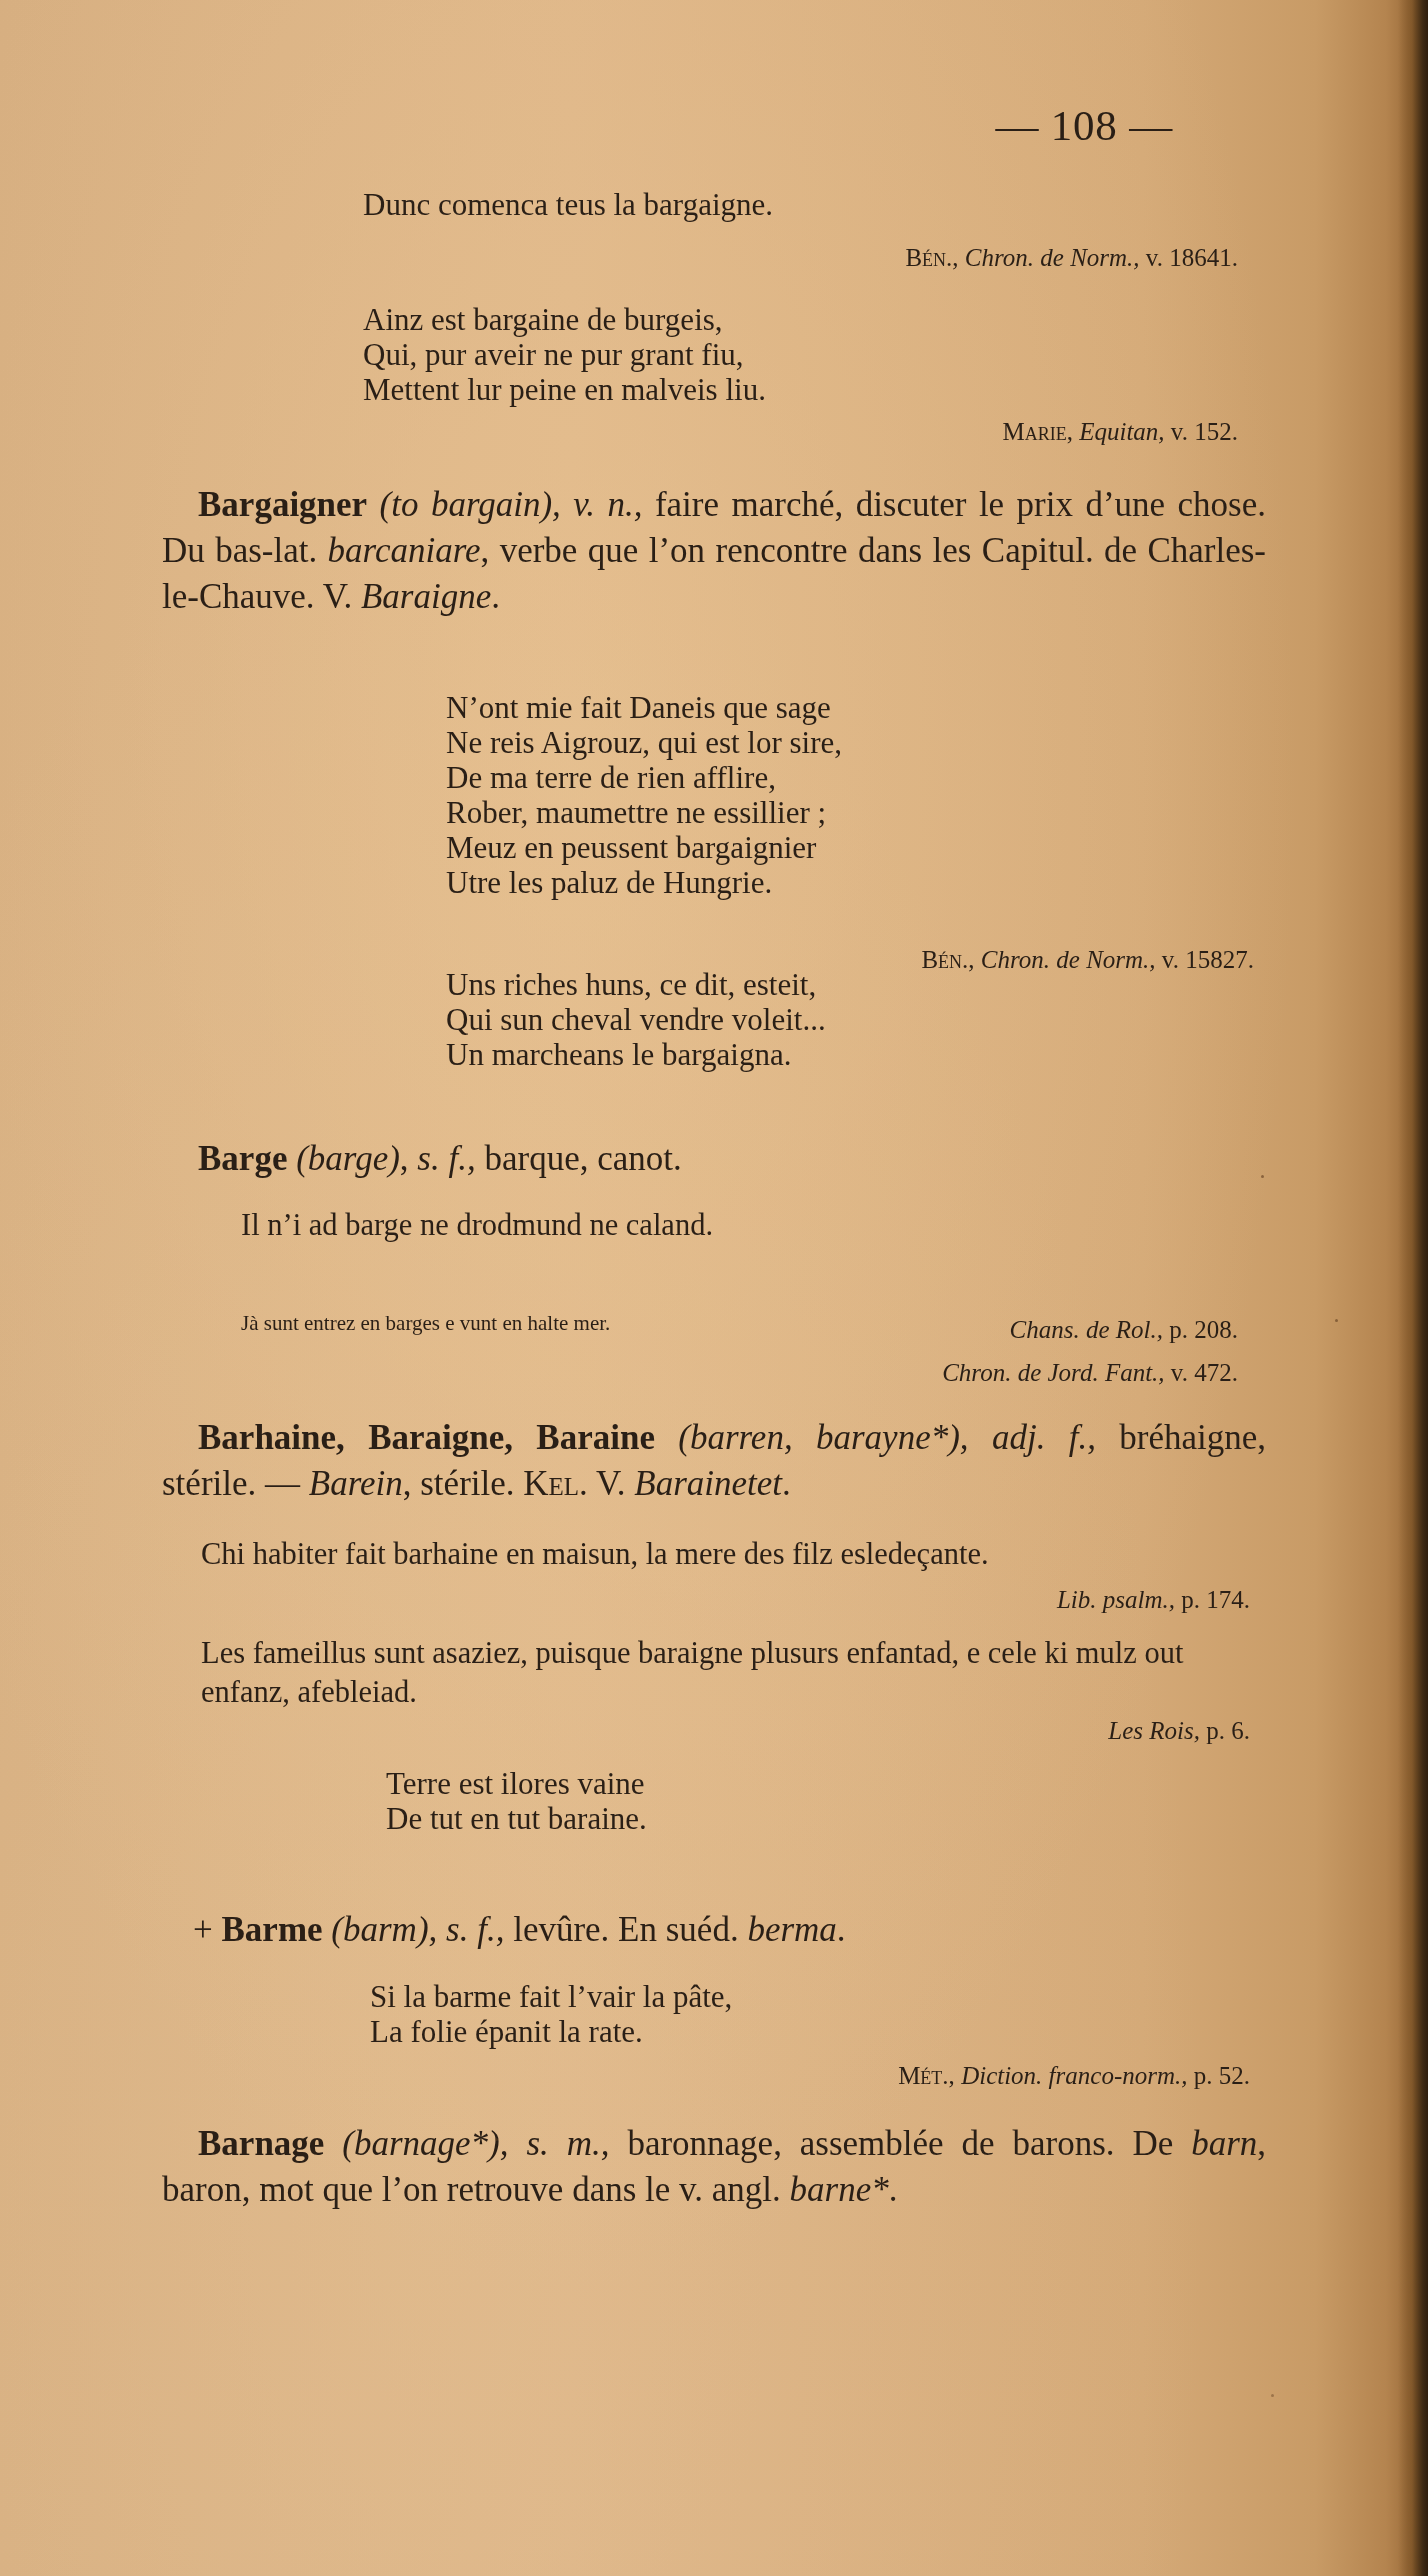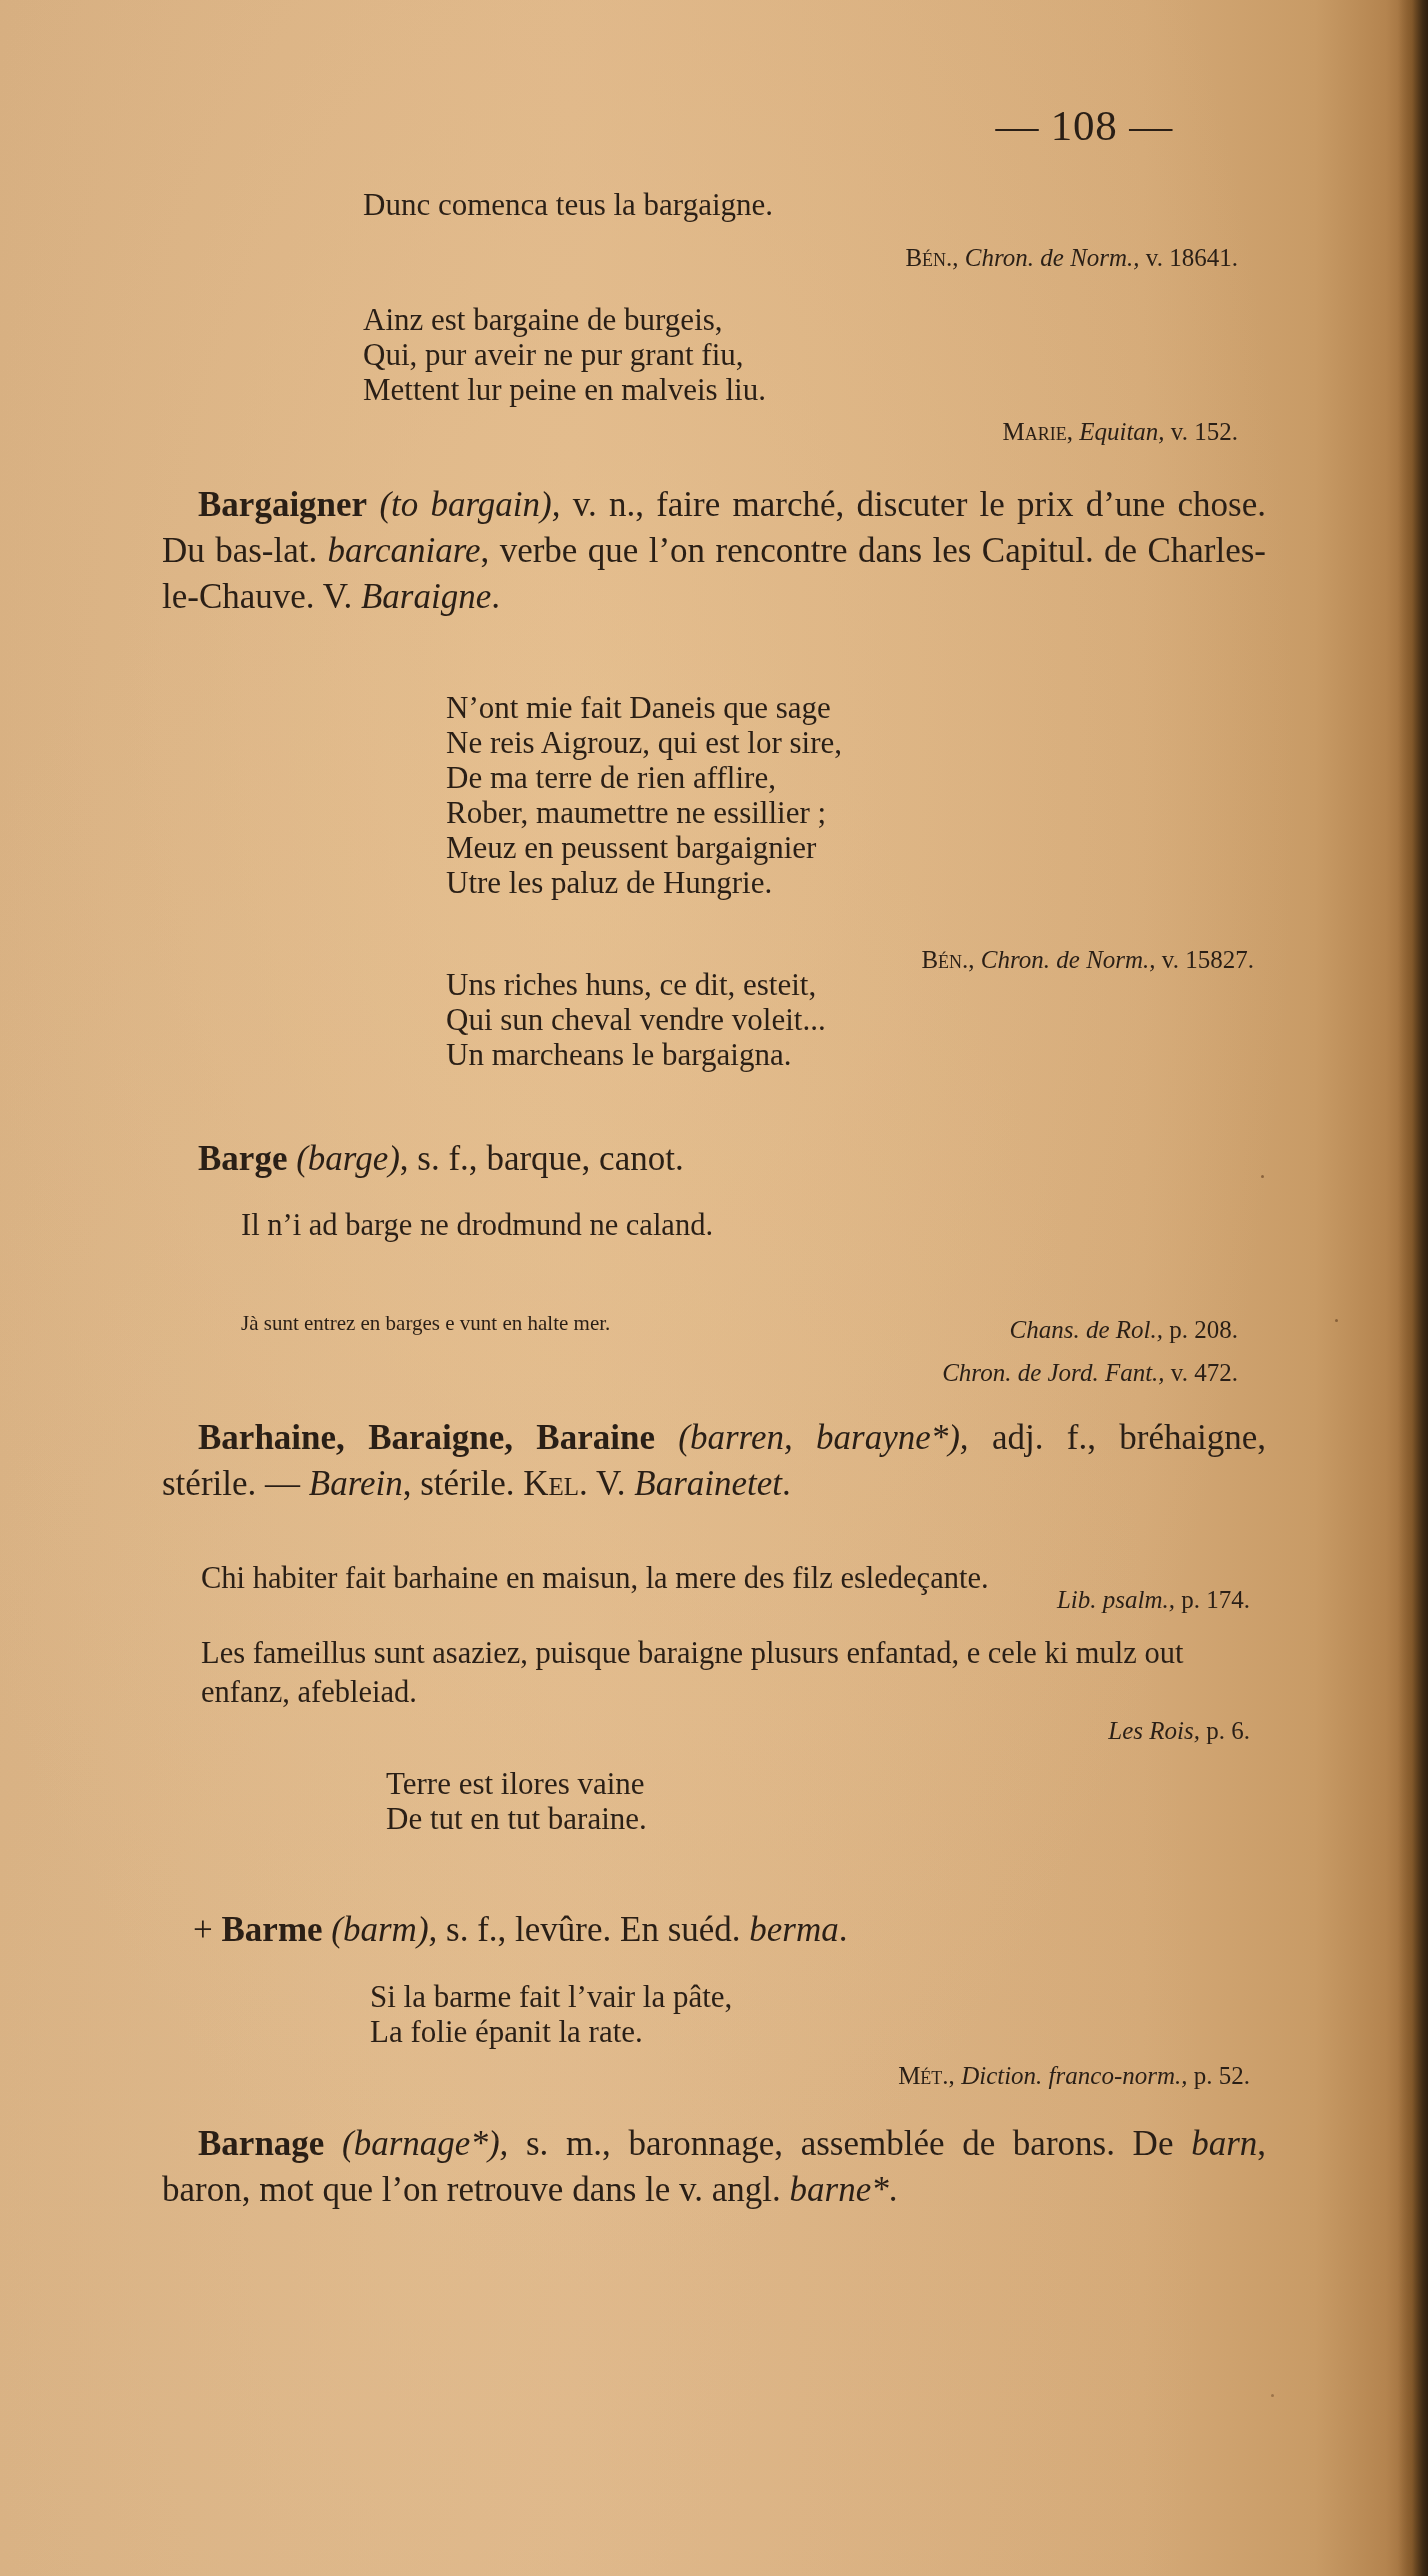--- a/index.html
+++ b/index.html
@@ -28,21 +28,21 @@
   .quote { font-size: 31px; line-height: 35px; }
   .quote .line { display: block; }
   .attr { font-size: 25px; text-align: right; }
   .attr i { font-style: italic; }
   .sc { font-variant: small-caps; }
 
   .entry { position: absolute; left: 162px; width: 1104px; font-size: 35px; line-height: 46px; text-align: justify; }
   .entry .first { text-indent: 36px; }
   .hw { font-weight: bold; font-family: "Liberation Serif", "DejaVu Serif", serif; }
   .et { font-style: italic; }
-  .gram { }
+  .gram { font-style: italic; }
 
   .prose-quote { position: absolute; left: 201px; width: 1065px; font-size: 30.5px; line-height: 39px; }
 </style>
 </head>
 <body>
 
 <div class="page">
 
   <div class="abs pagenum">— 108 —</div>
 
@@ -112,21 +112,21 @@
     <span>v. 472.</span>
   </div>
 
   <div class="entry" style="top:1415px;">
     <div class="first">
       <span class="hw">Barhaine, Baraigne, Baraine</span>
       <span class="et">(barren, barayne*),</span>
       <span class="gram">adj. f.,</span><span> bréhaigne, stérile. — </span><i>Barein</i><span>, stérile. </span><span class="sc">Kel.</span><span> V. </span><i>Barainetet</i><span>.</span>
     </div>
   </div>
-  <div class="abs quote" style="left:201px; top:1537px; font-size:30.5px;margin-top:24px;">Chi habiter fait barhaine en maisun, la mere des filz esledeçante.</div>
+  <div class="abs quote" style="left:201px; top:1537px; font-size:30.5px;">Chi habiter fait barhaine en maisun, la mere des filz esledeçante.</div>
   <div class="abs attr" style="left:495px; width:755px; top:1586px;">
     <i>Lib. psalm.,</i>
     <span>p. 174.</span>
   </div>
   <div class="prose-quote" style="top:1634px;">
     <span style="display:block; text-indent:0;">Les fameillus sunt asaziez, puisque baraigne plusurs enfantad, e cele ki mulz out enfanz, afebleiad.</span>
   </div>
   <div class="abs attr" style="left:495px; width:755px; top:1717px;">
     <i>Les Rois,</i>
     <span>p. 6.</span>

